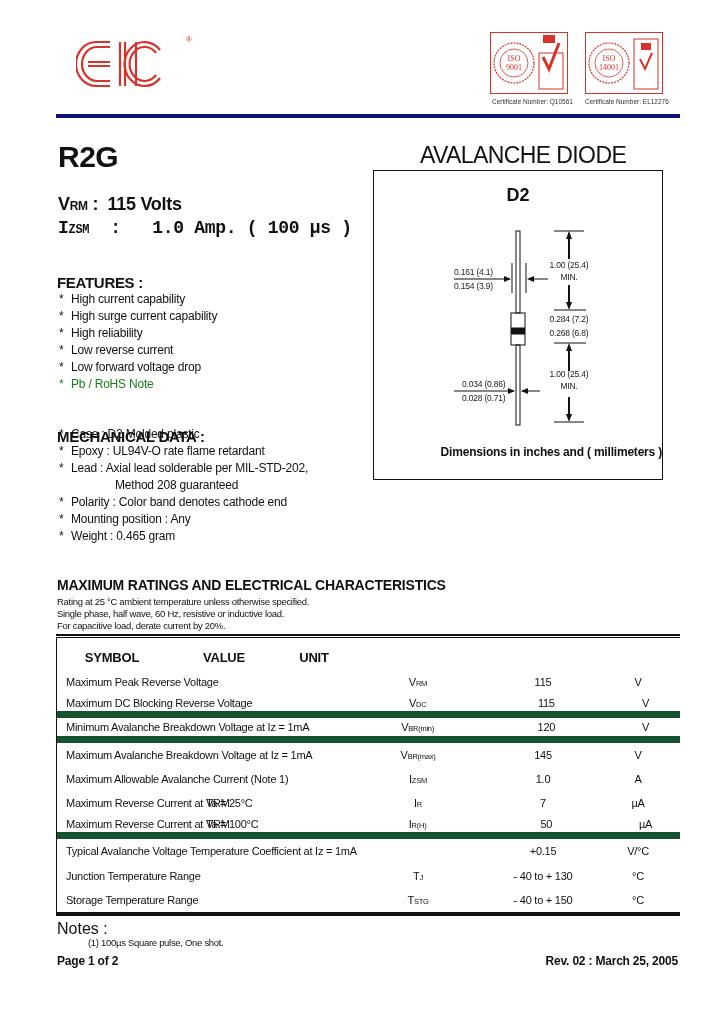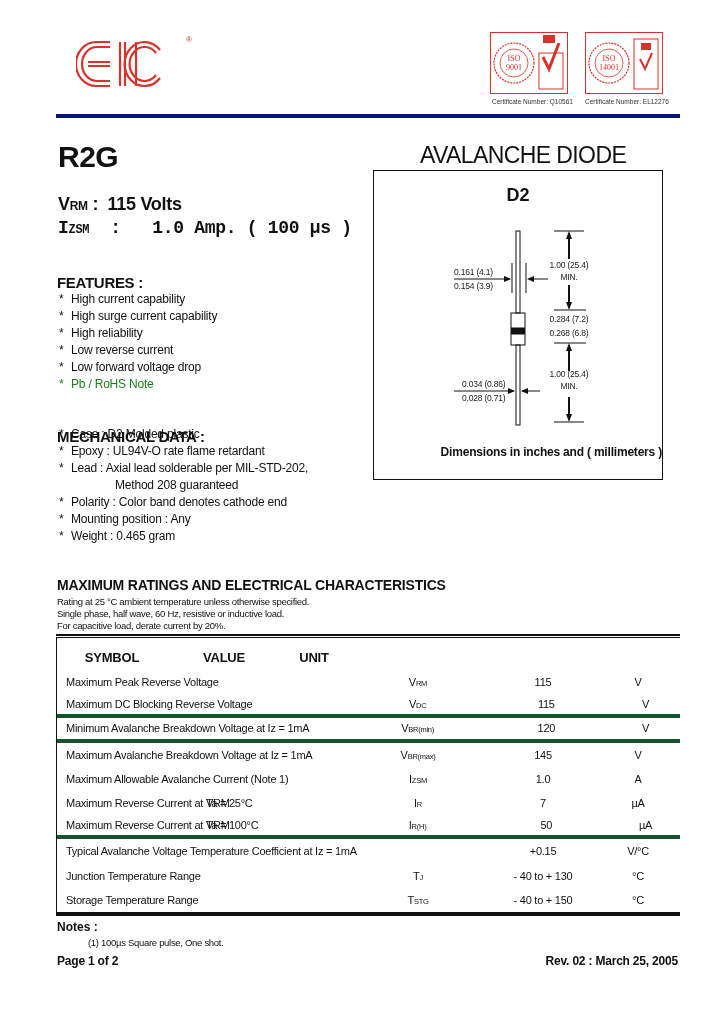--- a/index.html
+++ b/index.html
@@ -47,33 +47,33 @@
 
   
   .ratings-title { left: 57px; top: 577px; font-size: 14px; font-weight: bold; letter-spacing: -0.2px; white-space: nowrap; }
   .ratings-notes { left: 57px; top: 596px; font-size: 9.5px; line-height: 12px; letter-spacing: -0.3px; }
 
   .table { left: 56px; top: 634px; width: 624px; }
   .table .dbl-top { height: 4px; border-top: 2px solid #111; border-bottom: 1px solid #111; }
   .table .body { border-left: 1.5px solid #111; }
   .row { display: flex; align-items: center; height: 24.2px; font-size: 11px; letter-spacing: -0.25px; white-space: nowrap; }
   .row.header { height: 32px; font-size: 13px; font-weight: bold; letter-spacing: -0.2px; padding-top: 6px; }
-  .row.sep { border-bottom: 4px solid #14532d; gap: 6px; }
+  .row.sep { border-bottom: 7px solid #14532d; gap: 6px; }
   .c-rating { width: 296px; padding-left: 9px; }
   .row.header .c-rating { text-align: center; padding-left: 0; width: 322px; }
   .c-symbol { width: 130px; text-align: center; }
   .row.header .c-symbol { width: 110px; }
   .c-value { width: 120px; text-align: center; }
   .row.header .c-value { width: 114px; }
   .c-unit { width: 70px; text-align: center; }
   .row.header .c-unit { width: 66px; text-align: center; }
   .sym-sub { font-size: 7.5px; }
   .table .bottom { height: 4px; background: #111; }
 
-  .notes-title { left: 57px; top: 920px; font-size: 12px; font-weight: bold; }
+  .notes-title { left: 57px; top: 920px; font-size: 16px; font-weight: normal; }
   .note-1 { left: 88px; top: 937px; font-size: 9.5px; letter-spacing: -0.3px; }
   .page-no { left: 57px; top: 954px; font-size: 12px; font-weight: bold; letter-spacing: -0.2px; }
   .rev { right: 42px; top: 954px; font-size: 12px; font-weight: bold; letter-spacing: -0.2px; }
 </style>
 </head>
 <body>
 
 <div class="abs logo">
   <svg width="118" height="52" viewBox="0 0 118 52">
     <g fill="none" stroke="#d8332a" stroke-width="2.2">

